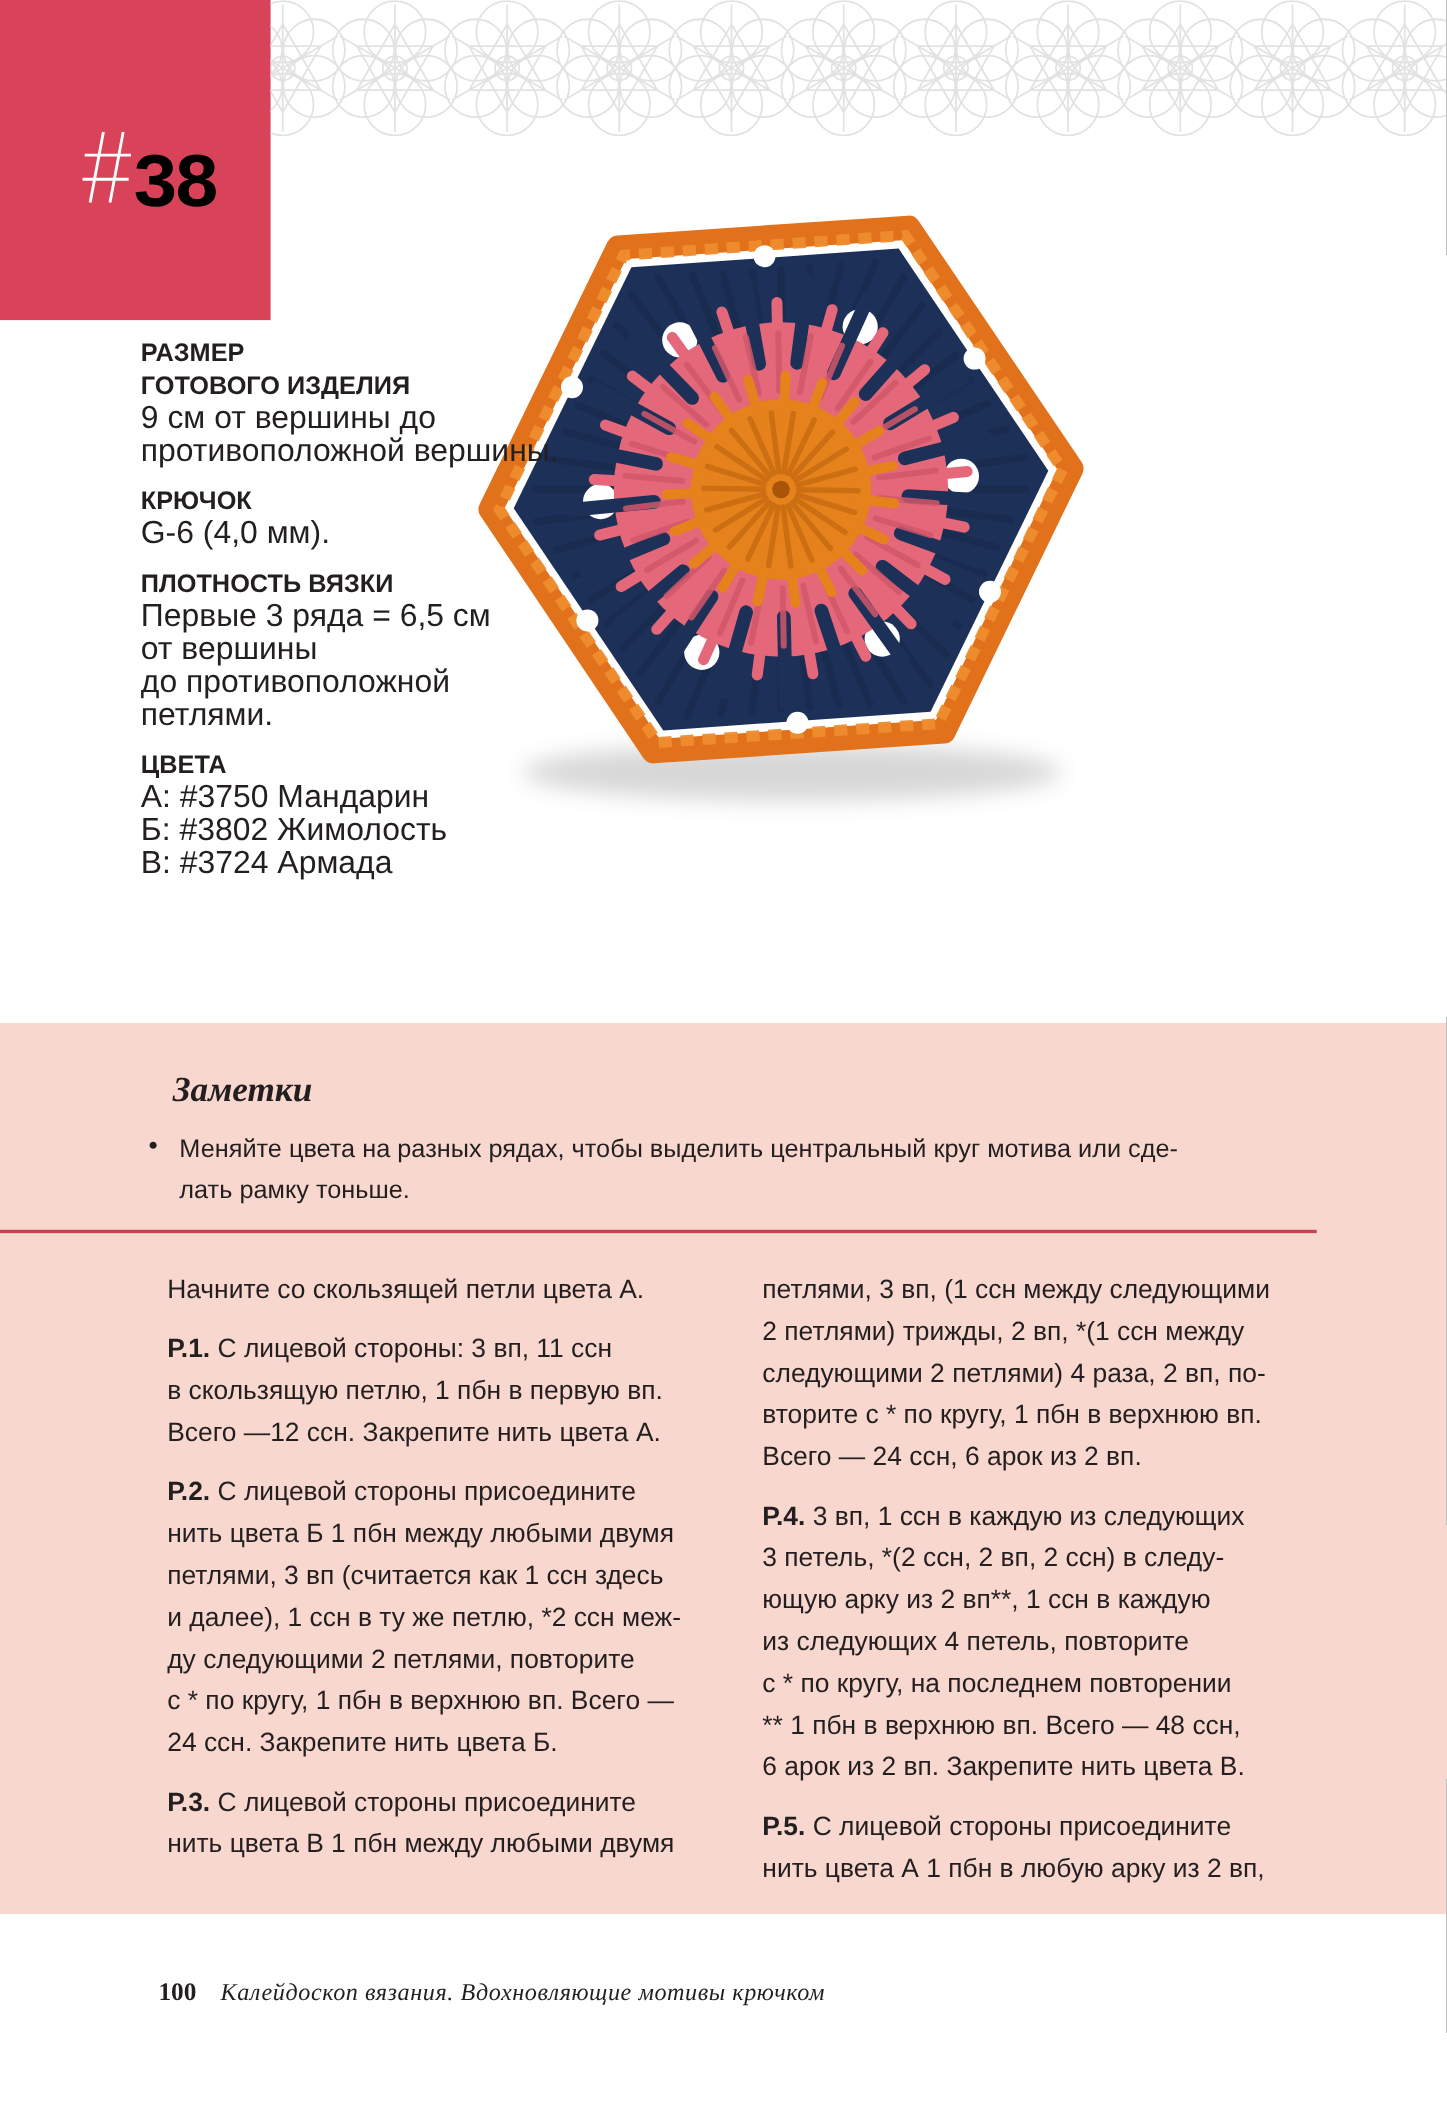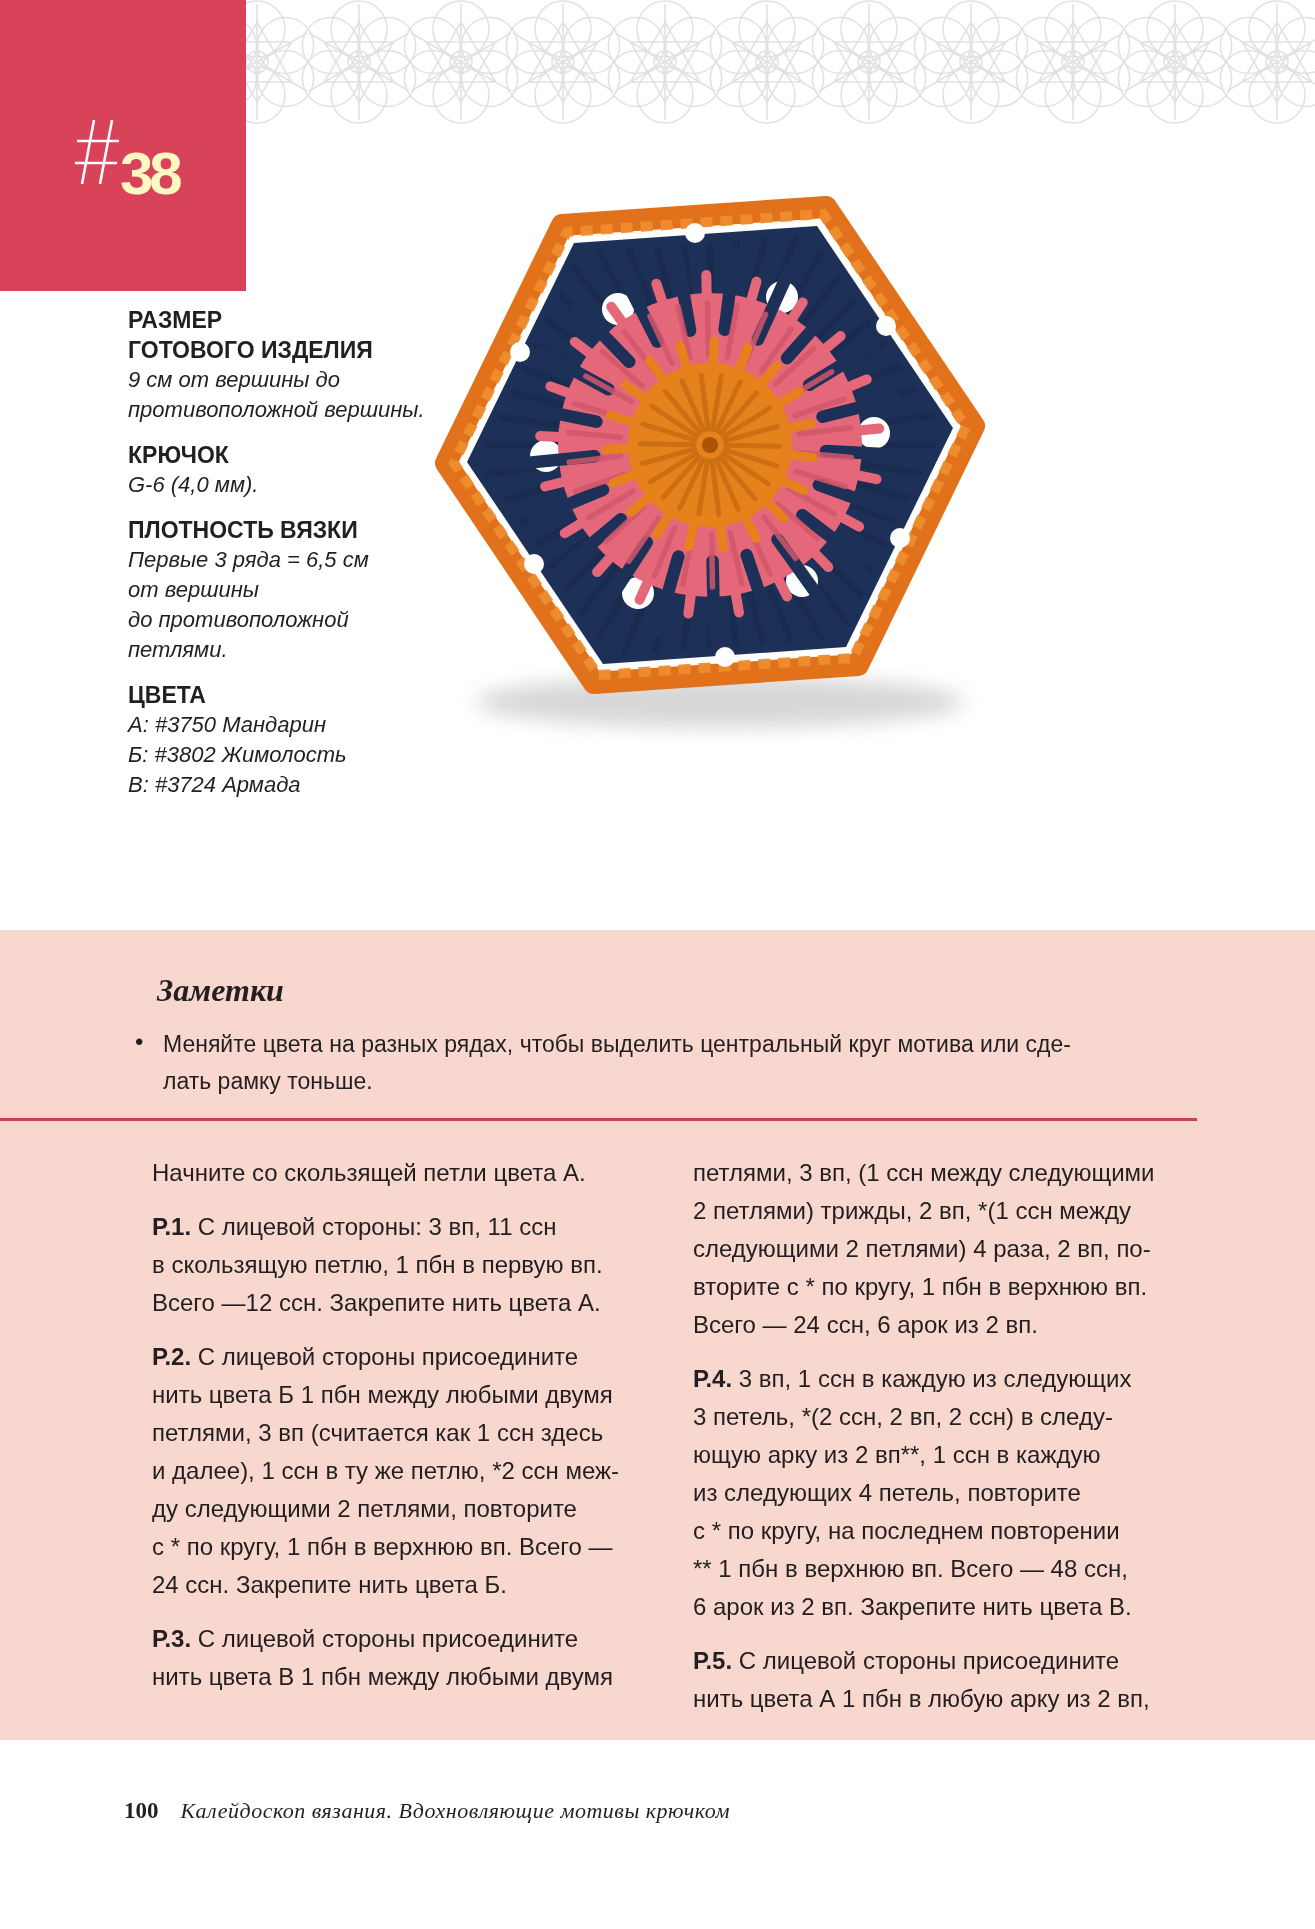--- a/index.html
+++ b/index.html
@@ -20,47 +20,47 @@
   html,body{margin:0;padding:0;background:#888;}
   .page{
     position:relative;width:1315px;height:1929px;background:#ffffff;
     overflow:hidden;font-family:"Liberation Sans",sans-serif;color:var(--text-dark);
     margin:0 auto;
   }
   
   .badge{position:absolute;left:0;top:0;width:246px;height:291px;background:var(--badge-red);}
   .badge-text{position:absolute;left:74px;top:116px;display:flex;align-items:flex-end;}
   .badge-hash{display:block;margin-bottom:10px;}
-  .badge-num{font-size:60px;font-weight:bold;color:#fef9c3;line-height:0.82;letter-spacing:-4px;}
+  .badge-num{font-size:70px;font-weight:bold;color:#000000;line-height:0.82;letter-spacing:-4px;font-family:Liberation Mono, monospace;}
   
   .ornament{position:absolute;left:246px;top:0;width:1069px;height:130px;overflow:hidden;}
   
   .photo{position:absolute;left:400px;top:150px;width:620px;height:600px;}
   
   .info{position:absolute;left:128px;top:305px;width:300px;}
   .info-sec{margin-bottom:15px;}
   .info-h{font-weight:bold;font-size:23px;line-height:30px;white-space:nowrap;}
-  .info-b{font-size:22px;line-height:30px;white-space:nowrap;font-style:italic;}
+  .info-b{font-size:29px;line-height:30px;white-space:nowrap;}
   
   .notes-box{position:absolute;left:0;top:930px;width:1315px;height:810px;background:var(--notes-bg);}
   .notes-title{position:absolute;left:128px;top:44px;font-family:"Liberation Serif",serif;
     font-style:italic;font-weight:bold;font-size:32px;line-height:1;margin-left:29px;}
   .note-row{position:absolute;left:135px;top:96px;}
   .note-bullet{position:absolute;left:0;top:2px;font-size:24px;}
   .note-lines{margin-left:28px;font-size:23px;line-height:37px;}
   .note-lines .line{white-space:nowrap;}
   .rule{position:absolute;left:0;top:188px;width:1197px;height:3px;background:var(--rule-red);}
   .col{position:absolute;top:224px;font-size:24px;line-height:38px;}
   .col-left{left:152px;}
   .col-right{left:693px;}
   .para{margin:0 0 16px 0;}
   .plabel{font-weight:bold;}
   .line{white-space:nowrap;}
   
-  .footer{position:absolute;left:124px;top:1798px;display:flex;align-items:baseline;}
+  .footer{position:absolute;left:144px;top:1798px;display:flex;align-items:baseline;}
   .page-num{font-family:"Liberation Serif",serif;font-weight:bold;font-size:23px;}
   .book-title{font-family:"Liberation Serif",serif;font-style:italic;font-size:22px;margin-left:22px;letter-spacing:0.5px;}
 </style>
 </head>
 <body>
 
 <div class="page">
 
   <div class="badge">
     <div class="badge-text">

